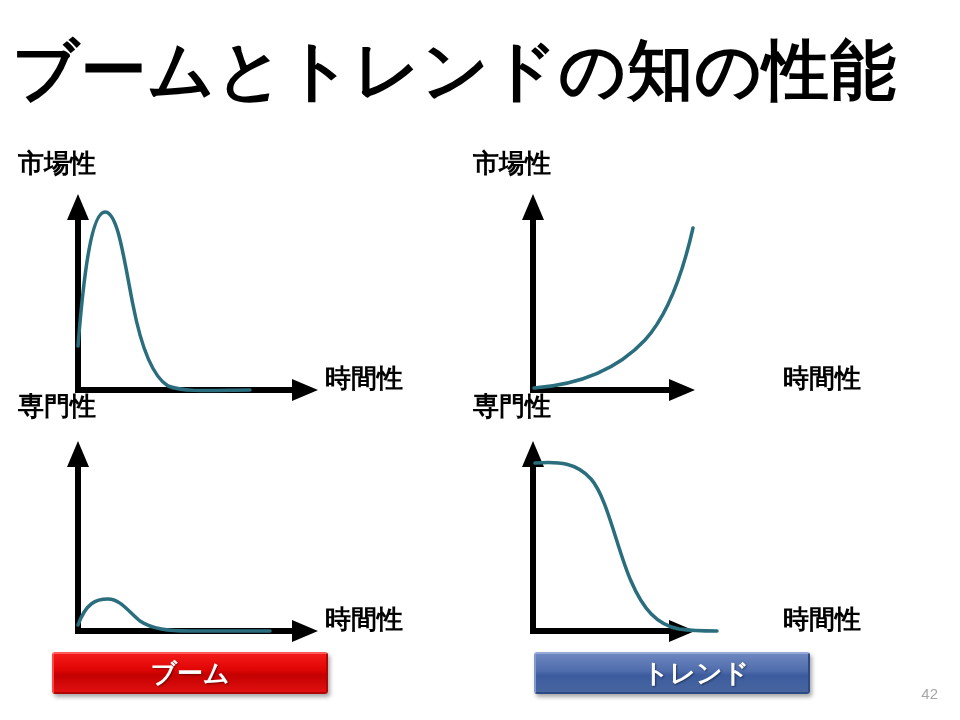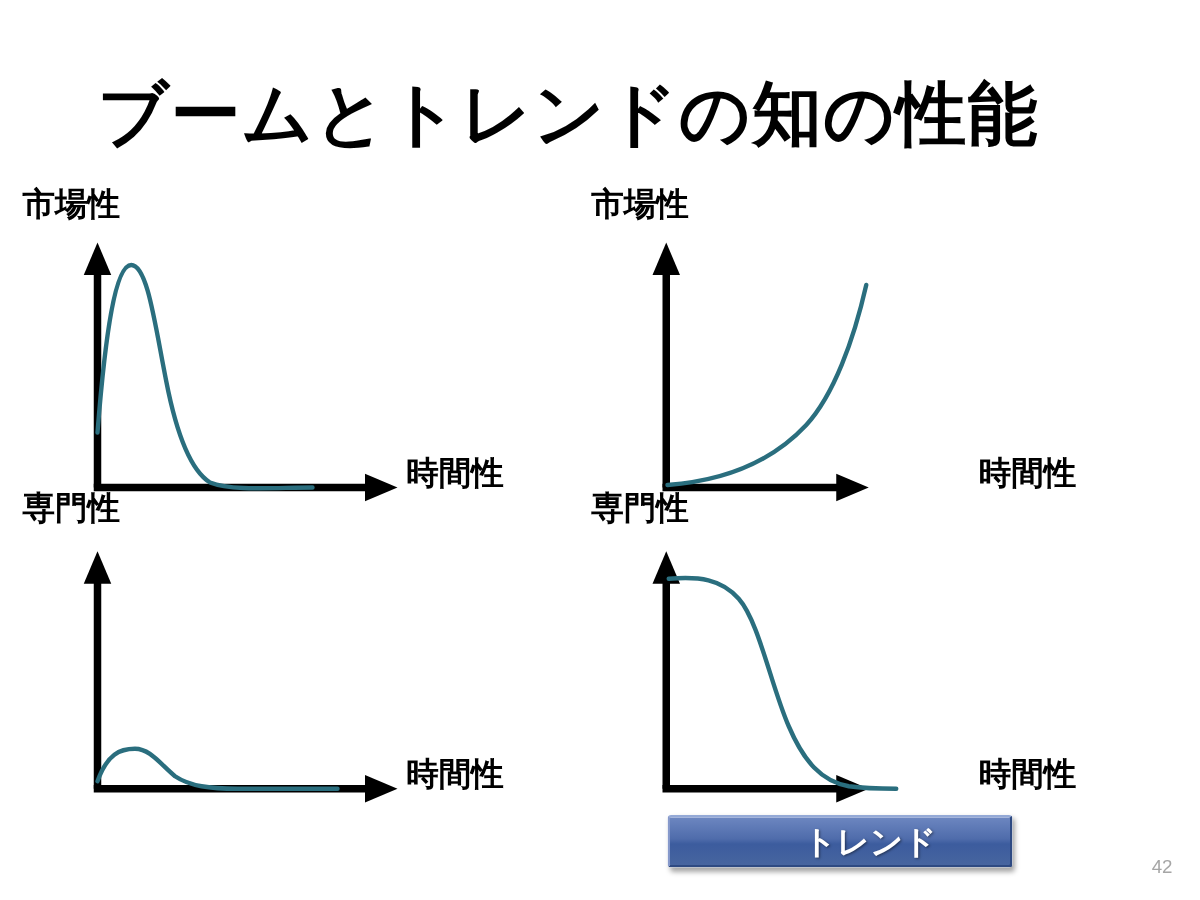--- a/index.html
+++ b/index.html
@@ -12,24 +12,24 @@
     width: 960px;
     height: 720px;
     background: #ffffff;
     overflow: hidden;
     font-family: "Liberation Sans", "DejaVu Sans", sans-serif;
   }
   
   #slide-title {
     position: absolute;
     left: 0;
-    top: 60px;
+    top: 34px;
     width: 909px;
     text-align: center;
-    font-size: 56px;
+    font-size: 66px;
     font-weight: 700;
     color: #000000;
     letter-spacing: 1px;
     line-height: 1.1;
     white-space: nowrap;
   }
   
   .chart-block {
     position: absolute;
   }
@@ -153,20 +153,23 @@
       <line x1="78" y1="238" x2="78" y2="62" stroke="#000000" stroke-width="6"></line>
       <polygon points="78,48 67,74 89,74" fill="#000000"></polygon>
       <line x1="75" y1="238" x2="222" y2="238" stroke="#000000" stroke-width="6"></line>
       <polygon points="240,238 214,227 214,249" fill="#000000"></polygon>
 
       <path d="M 80,70 C 104,68 122,70 136,86 C 152,104 162,156 176,188
                C 188,216 202,232 224,236 C 238,238 250,238 262,238" fill="none" stroke="#2a6e7e" stroke-width="3.5" stroke-linecap="round"></path>
     </svg>
   </div>
 
+  <div class="legend-button red" style="left:52px; top:652px; width:276px;">
+    <span>ブーム</span>
+  </div>
 
   <div class="legend-button blue" style="left:534px; top:652px; width:276px;">
     <span>トレンド</span>
   </div>
 
   <div id="page-number">42</div>
 
 </div>
 
 </body></html>

